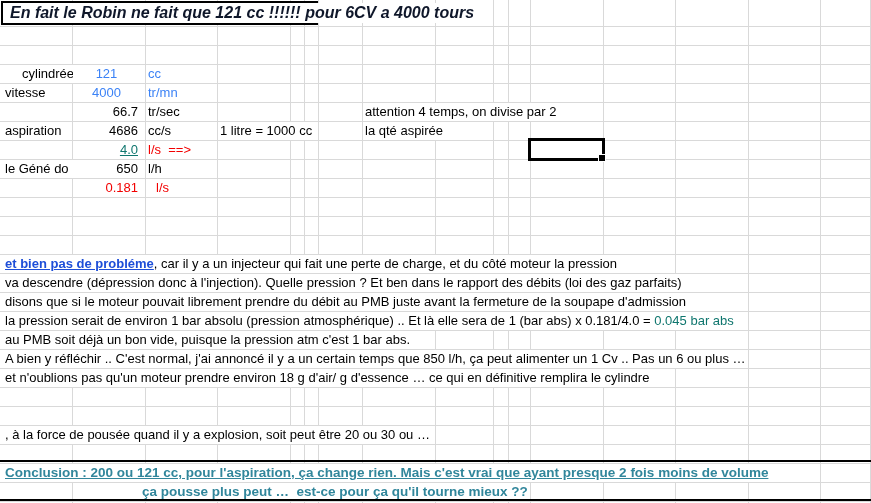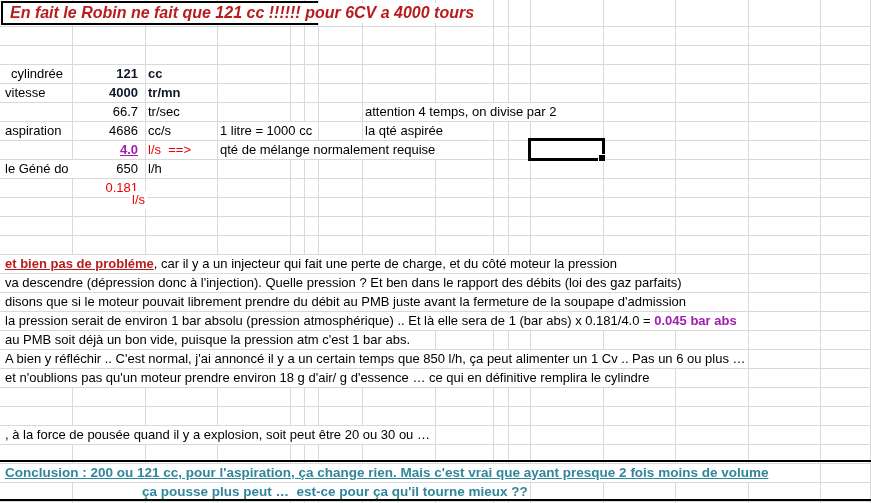--- a/index.html
+++ b/index.html
@@ -6,34 +6,34 @@
   #sheet{
     position:relative;width:871px;height:503px;background:#fff;overflow:hidden;
     font-family:"Liberation Sans",sans-serif;font-size:13px;color:#000;
   }
   .gl{position:absolute;background:#d9d9d9;z-index:0;}
   .cell{
     position:absolute;height:18px;line-height:18px;white-space:pre;
     background:#fff;z-index:2;padding:0 2px;
   }
   .val{width:63px;text-align:right;}
-  .blue{color:#0f172a;font-weight:bold;}
+  .blue{color:#3b82f6;font-weight:normal;text-align:center;}
   .red{color:#f20000;}
-  .redb{color:#a21caf;font-weight:bold;}
+  .redb{color:#0f766e;font-weight:normal;}
   .u{text-decoration:underline;}
-  .green{color:#b91c1c;font-weight:bold;text-decoration:underline;}
+  .green{color:#1d4ed8;font-weight:bold;text-decoration:underline;}
   .teal{color:#31869b;font-weight:bold;font-size:13.5px;}
   .clip{overflow:hidden;width:69px;}
   #titlebox{
     position:absolute;left:1px;top:1px;width:317px;height:24px;
     border:2px solid #000;background:#fff;box-sizing:border-box;z-index:1;
   }
   #titletext{
     position:absolute;left:10px;top:3px;height:20px;line-height:20px;
-    font-size:16px;font-weight:bold;font-style:italic;color:#b91c1c;
+    font-size:16px;font-weight:bold;font-style:italic;color:#0f172a;
     white-space:pre;background:#fff;z-index:3;padding-right:4px;
   }
   #selcell{
     position:absolute;left:528px;top:138px;width:77px;height:23px;
     border:3px solid #000;box-sizing:border-box;background:transparent;z-index:4;
   }
   #selcell::after{
     content:"";position:absolute;right:-4px;bottom:-4px;width:6px;height:6px;
     background:#000;border:1px solid #fff;
   }
@@ -85,48 +85,47 @@
       <div class="gl" style="left: 0px; top: 425px; width: 871px; height: 1px;"></div>
       <div class="gl" style="left: 0px; top: 444px; width: 871px; height: 1px;"></div>
       <div class="gl" style="left: 0px; top: 463px; width: 871px; height: 1px;"></div>
       <div class="gl" style="left: 0px; top: 482px; width: 871px; height: 1px;"></div>
       <div class="gl" style="left: 0px; top: 501px; width: 871px; height: 1px;"></div>
     </div>
 
   <div id="titlebox"></div>
   <div id="titletext">En fait le Robin ne fait que 121 cc !!!!!! pour 6CV a 4000 tours</div>
 
-  <div class="cell" style="left:9px;top:65px;">cylindrée</div>
+  <div class="cell" style="left:20px;top:65px;">cylindrée</div>
   <div class="cell val blue" style="left:73px;top:65px;">121</div>
   <div class="cell blue" style="left:146px;top:65px;">cc</div>
 
   <div class="cell" style="left:3px;top:84px;">vitesse</div>
   <div class="cell val blue" style="left:73px;top:84px;">4000</div>
   <div class="cell blue" style="left:146px;top:84px;">tr/mn</div>
 
   <div class="cell val" style="left:73px;top:103px;">66.7</div>
   <div class="cell" style="left:146px;top:103px;">tr/sec</div>
   <div class="cell" style="left:363px;top:103px;">attention 4 temps, on divise par 2</div>
 
   <div class="cell" style="left:3px;top:122px;">aspiration</div>
   <div class="cell val" style="left:73px;top:122px;">4686</div>
   <div class="cell" style="left:146px;top:122px;">cc/s</div>
   <div class="cell" style="left:218px;top:122px;">1 litre = 1000 cc</div>
   <div class="cell" style="left:363px;top:122px;">la qté aspirée</div>
 
   <div class="cell val redb u" style="left:73px;top:141px;">4.0</div>
   <div class="cell red" style="left:146px;top:141px;">l/s  ==&gt;</div>
-  <div class="cell" style="left:218px;top:141px;">qté de mélange normalement requise</div>
 
   <div class="cell clip" style="left:3px;top:160px;">le Géné do</div>
   <div class="cell val" style="left:73px;top:160px;">650</div>
   <div class="cell" style="left:146px;top:160px;">l/h</div>
 
   <div class="cell val red" style="left:73px;top:179px;">0.181</div>
-  <div class="cell red" style="left:130px;top:179px;margin-top:12px;">l/s</div>
+  <div class="cell red" style="left:154px;top:179px;">l/s</div>
 
   <div id="selcell"></div>
 
 
   <div class="cell" style="left:3px;top:255px;"><span class="green">et bien pas de probléme</span><span>, car il y a un injecteur qui fait une perte de charge, et du côté moteur la pression</span></div>
   <div class="cell" style="left:3px;top:274px;">va descendre (dépression donc à l'injection). Quelle pression ? Et ben dans le rapport des débits (loi des gaz parfaits)</div>
   <div class="cell" style="left:3px;top:293px;">disons que si le moteur pouvait librement prendre du débit au PMB juste avant la fermeture de la soupape d'admission</div>
   <div class="cell" style="left:3px;top:312px;"><span>la pression serait de environ 1 bar absolu (pression atmosphérique) .. Et là elle sera de 1 (bar abs) x 0.181/4.0 = </span><span class="redb">0.045 bar abs</span></div>
   <div class="cell" style="left:3px;top:331px;">au PMB soit déjà un bon vide, puisque la pression atm c'est 1 bar abs.</div>
   <div class="cell" style="left:3px;top:350px;">A bien y réfléchir .. C'est normal, j'ai annoncé il y a un certain temps que 850 l/h, ça peut alimenter un 1 Cv .. Pas un 6 ou plus …</div>

